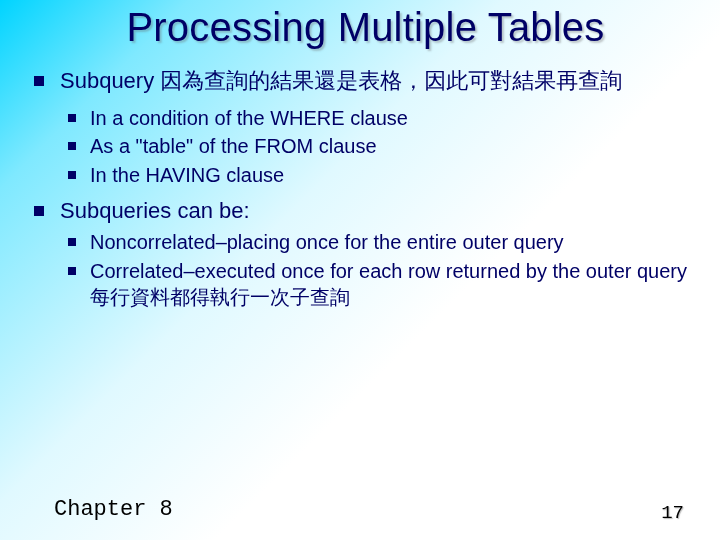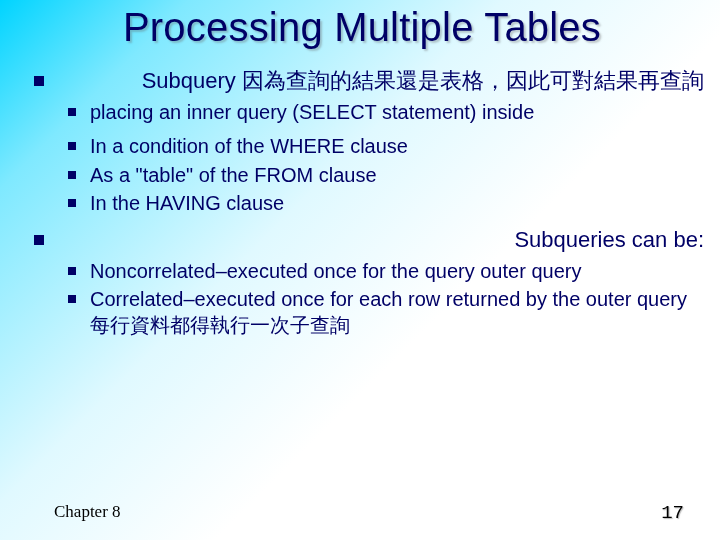--- a/index.html
+++ b/index.html
@@ -6,21 +6,21 @@
   html, body { width: 720px; height: 540px; overflow: hidden; }
   body {
     font-family: "Tahoma", "Verdana", sans-serif;
     background: linear-gradient(135deg, #00d4ff 0%, #7fe9ff 15%, #e0f9ff 40%, #ffffff 60%, #ffffff 100%);
     position: relative;
     color: #000;
   }
   .slide {
     width: 720px;
     height: 540px;
-    padding: 6px 16px 0 20px;
+    padding: 6px 9px 0 20px;
     position: relative;
   }
   .title {
     text-align: center;
     font-size: 40px;
     line-height: 1.05;
     font-weight: normal;
     color: #000066;
     text-shadow: 2px 2px 2px rgba(100,100,100,0.35);
     margin-bottom: 18px;
@@ -29,21 +29,20 @@
   .content {
     padding-left: 6px;
     font-size: 22px;
     line-height: 1.32;
   }
   .level1 {
     position: relative;
     padding-left: 34px;
     margin-bottom: 4px;
     color: #000066;
-    text-align: right;
   }
   .level1::before {
     content: "";
     position: absolute;
     left: 8px;
     top: 10px;
     width: 10px;
     height: 10px;
     background: #000066;
   }
@@ -63,22 +62,22 @@
     top: 9px;
     width: 8px;
     height: 8px;
     background: #000066;
   }
   .spacer-sm { height: 6px; }
   .footer-left {
     position: absolute;
     left: 54px;
     bottom: 18px;
-    font-family: Liberation Serif, serif;
-    font-size: 17px;
+    font-family: Liberation Mono, monospace;
+    font-size: 22px;
     color: #000;
   }
   .footer-right {
     position: absolute;
     right: 36px;
     bottom: 16px;
     font-family: Liberation Mono, monospace;
     font-size: 19px;
     color: #000;
     text-shadow: 1px 1px 1px rgba(120,120,120,0.5);
@@ -91,34 +90,33 @@
 
   <h1 class="title">
     <span>Processing Multiple Tables</span><br>
   </h1>
 
   <div class="content">
 
     <div class="level1">
       <span class="lead">Subquery</span><span class="cjk"> 因為查詢的結果還是表格，因此可對結果再查詢</span>
     </div>
-    <div class="level2">placing an inner query (SELECT statement) inside</div>
 
     <div class="spacer-sm"></div>
 
     <div class="level2">In a condition of the WHERE clause</div>
     <div class="level2">As a "table" of the FROM clause</div>
     <div class="level2">In the HAVING clause</div>
 
     <div class="spacer-sm"></div>
 
     <div class="level1">
       <span class="lead">Subqueries can be:</span>
     </div>
-    <div class="level2">Noncorrelated–executed once for the query outer query</div>
+    <div class="level2">Noncorrelated–placing once for the entire outer query</div>
     <div class="level2">
       <span>Correlated–executed once for each row returned by the outer query </span><span class="cjk">每行資料都得執行一次子查詢</span>
     </div>
 
   </div>
 
   <div class="footer-left">Chapter 8</div>
   <div class="footer-right">17</div>
 
 </div>

